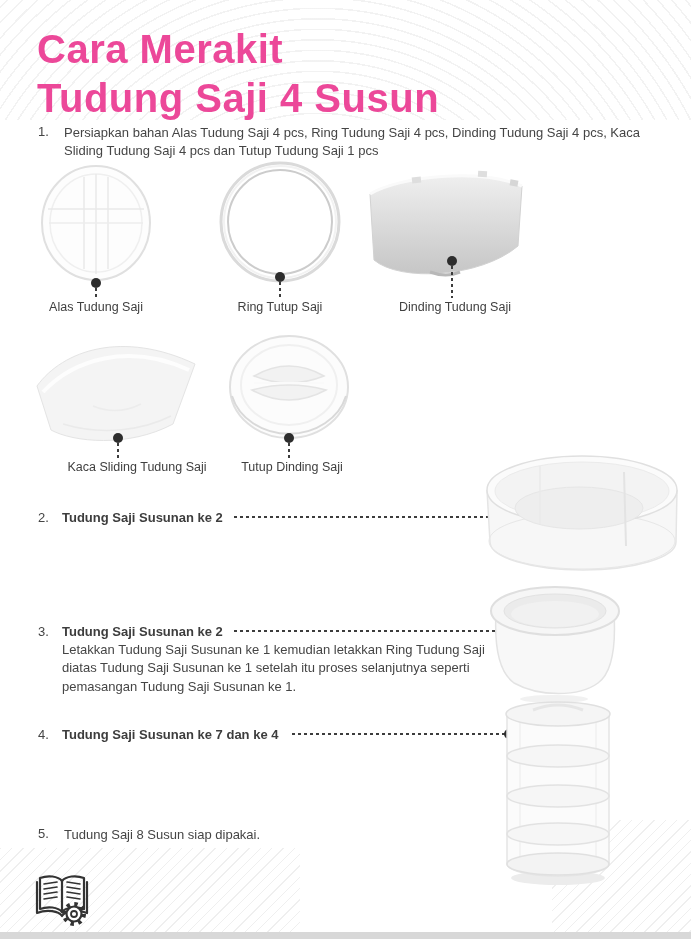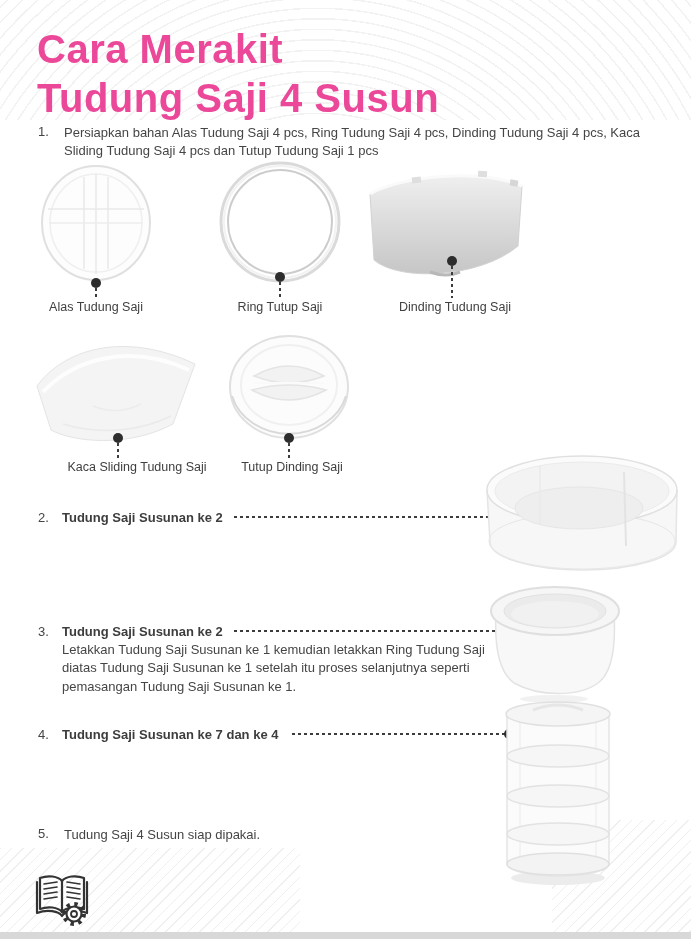--- a/index.html
+++ b/index.html
@@ -146,21 +146,21 @@
     <line x1="98" y1="22" x2="98" y2="168" stroke="#f0f0f0" stroke-width="1.5"></line>
     <ellipse cx="60" cy="60" rx="51" ry="11" fill="#f6f6f6" stroke="#e2e2e2" stroke-width="1.5"></ellipse>
     <ellipse cx="60" cy="100" rx="51" ry="11" fill="#f6f6f6" stroke="#e2e2e2" stroke-width="1.5"></ellipse>
     <ellipse cx="60" cy="138" rx="51" ry="11" fill="#f6f6f6" stroke="#e2e2e2" stroke-width="1.5"></ellipse>
     <ellipse cx="60" cy="168" rx="51" ry="11" fill="#f3f3f3" stroke="#e0e0e0" stroke-width="1.5"></ellipse>
     <ellipse cx="60" cy="18" rx="52" ry="12" fill="#f5f5f5" stroke="#e0e0e0" stroke-width="1.5"></ellipse>
     <path d="M35,14 Q60,4 85,14" stroke="#e6e6e6" fill="none" stroke-width="3"></path>
   </svg>
 
   <div class="num" style="left:38px;top:826px;">5.</div>
-  <div class="step-text" style="left:64px;top:826px;width:400px;">Tudung Saji 4 Susun siap dipakai.</div>
+  <div class="step-text" style="left:64px;top:826px;width:400px;">Tudung Saji 8 Susun siap dipakai.</div>
 
   <svg class="img" style="left:33px;top:871px;" width="58" height="56" viewBox="0 0 58 56">
     <g fill="none" stroke="#333333" stroke-width="2.2" stroke-linejoin="round" stroke-linecap="round">
       <path d="M29,10 C25,5 15,4 7,7 L7,38 C15,35 25,36 29,41 C33,36 43,35 51,38 L51,7 C43,4 33,5 29,10 Z"></path>
       <path d="M29,10 L29,41"></path>
       <path d="M4,11 L4,42 C14,38 26,40 29,45 C32,40 44,38 54,42 L54,11"></path>
     </g>
     <g fill="none" stroke="#333333" stroke-width="1.6" stroke-linecap="round">
       <path d="M11,13 L24,11"></path>
         <path d="M11,18 L24,16"></path>

